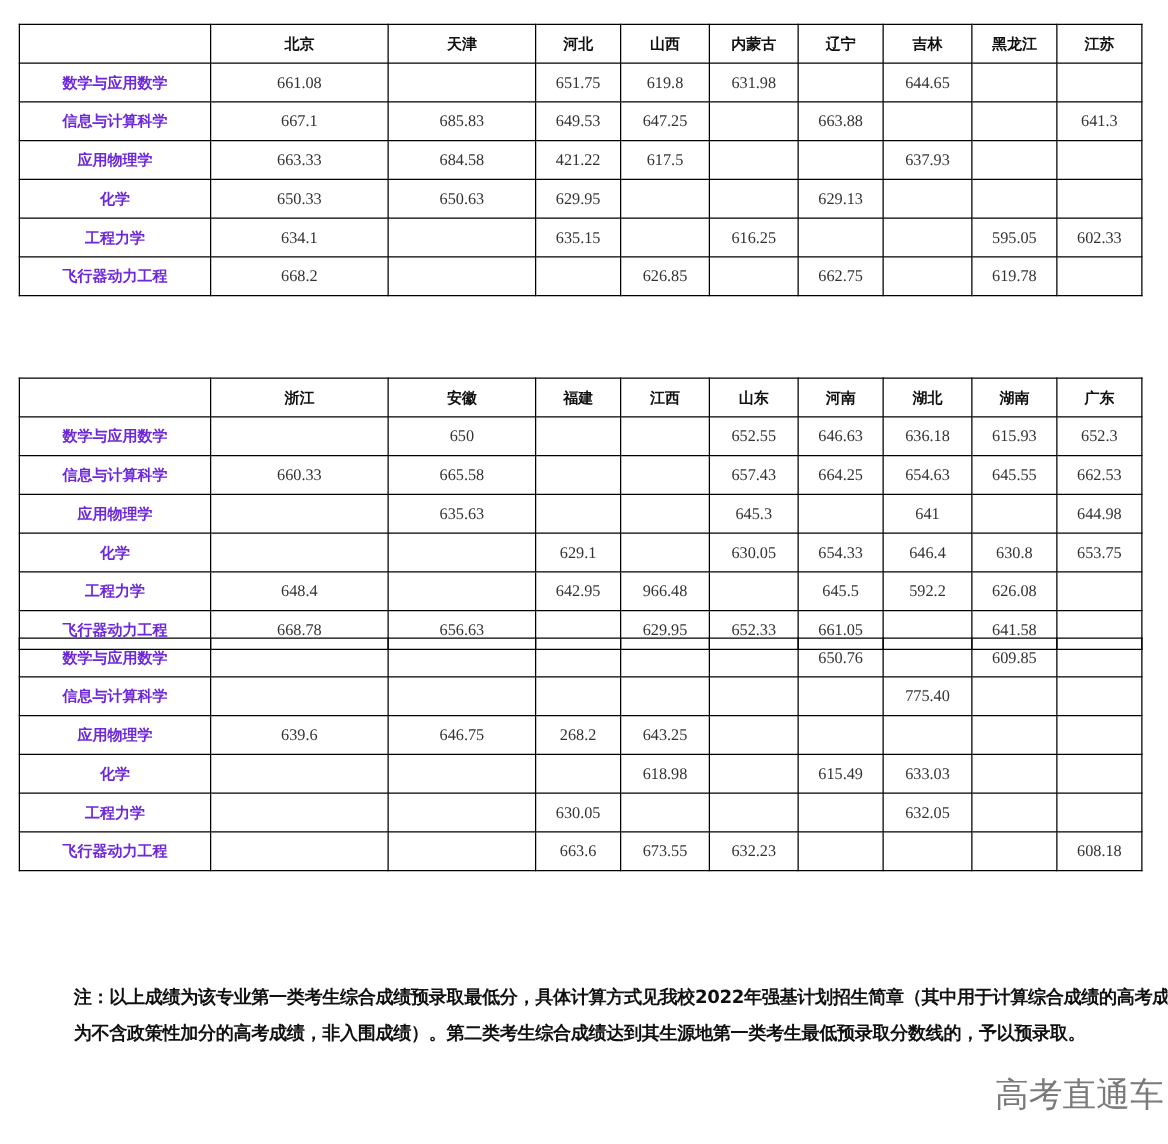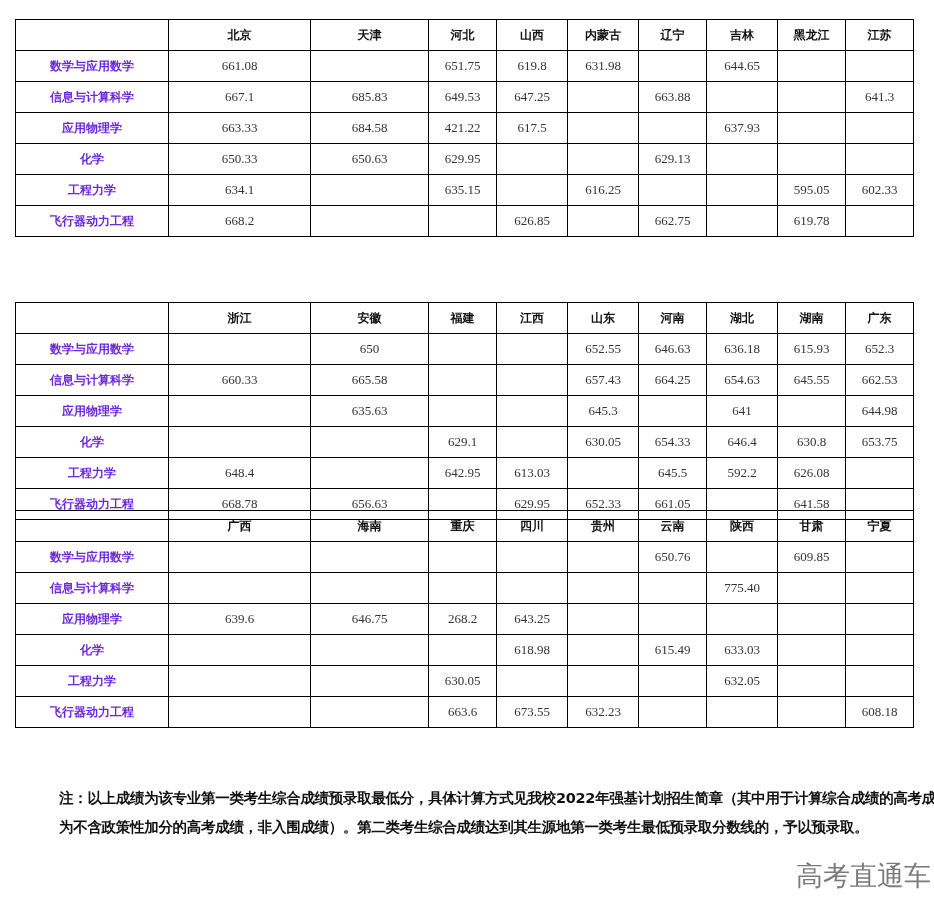--- a/index.html
+++ b/index.html
@@ -210,21 +210,21 @@
         <td class="val">654.33</td>
         <td class="val">646.4</td>
         <td class="val">630.8</td>
         <td class="val">653.75</td>
       </tr>
       <tr>
         <td class="major">工程力学</td>
         <td class="val">648.4</td>
         <td class="val"></td>
         <td class="val">642.95</td>
-        <td class="val">613.03</td>
+        <td class="val">966.48</td>
         <td class="val"></td>
         <td class="val">645.5</td>
         <td class="val">592.2</td>
         <td class="val">626.08</td>
         <td class="val"></td>
       </tr>
       <tr>
         <td class="major">飞行器动力工程</td>
         <td class="val">668.78</td>
         <td class="val">656.63</td>
@@ -247,32 +247,20 @@
       <col style="width:68px">
       <col style="width:71px">
       <col style="width:71px">
       <col style="width:68px">
       <col style="width:71px">
       <col style="width:68px">
       <col style="width:68px">
   </colgroup>
   <tbody>
       <tr>
-        <th></th>
-        <th>广西</th>
-        <th>海南</th>
-        <th>重庆</th>
-        <th>四川</th>
-        <th>贵州</th>
-        <th>云南</th>
-        <th>陕西</th>
-        <th>甘肃</th>
-        <th>宁夏</th>
-      </tr>
-      <tr>
         <td class="major">数学与应用数学</td>
         <td class="val"></td>
         <td class="val"></td>
         <td class="val"></td>
         <td class="val"></td>
         <td class="val"></td>
         <td class="val">650.76</td>
         <td class="val"></td>
         <td class="val">609.85</td>
         <td class="val"></td>

